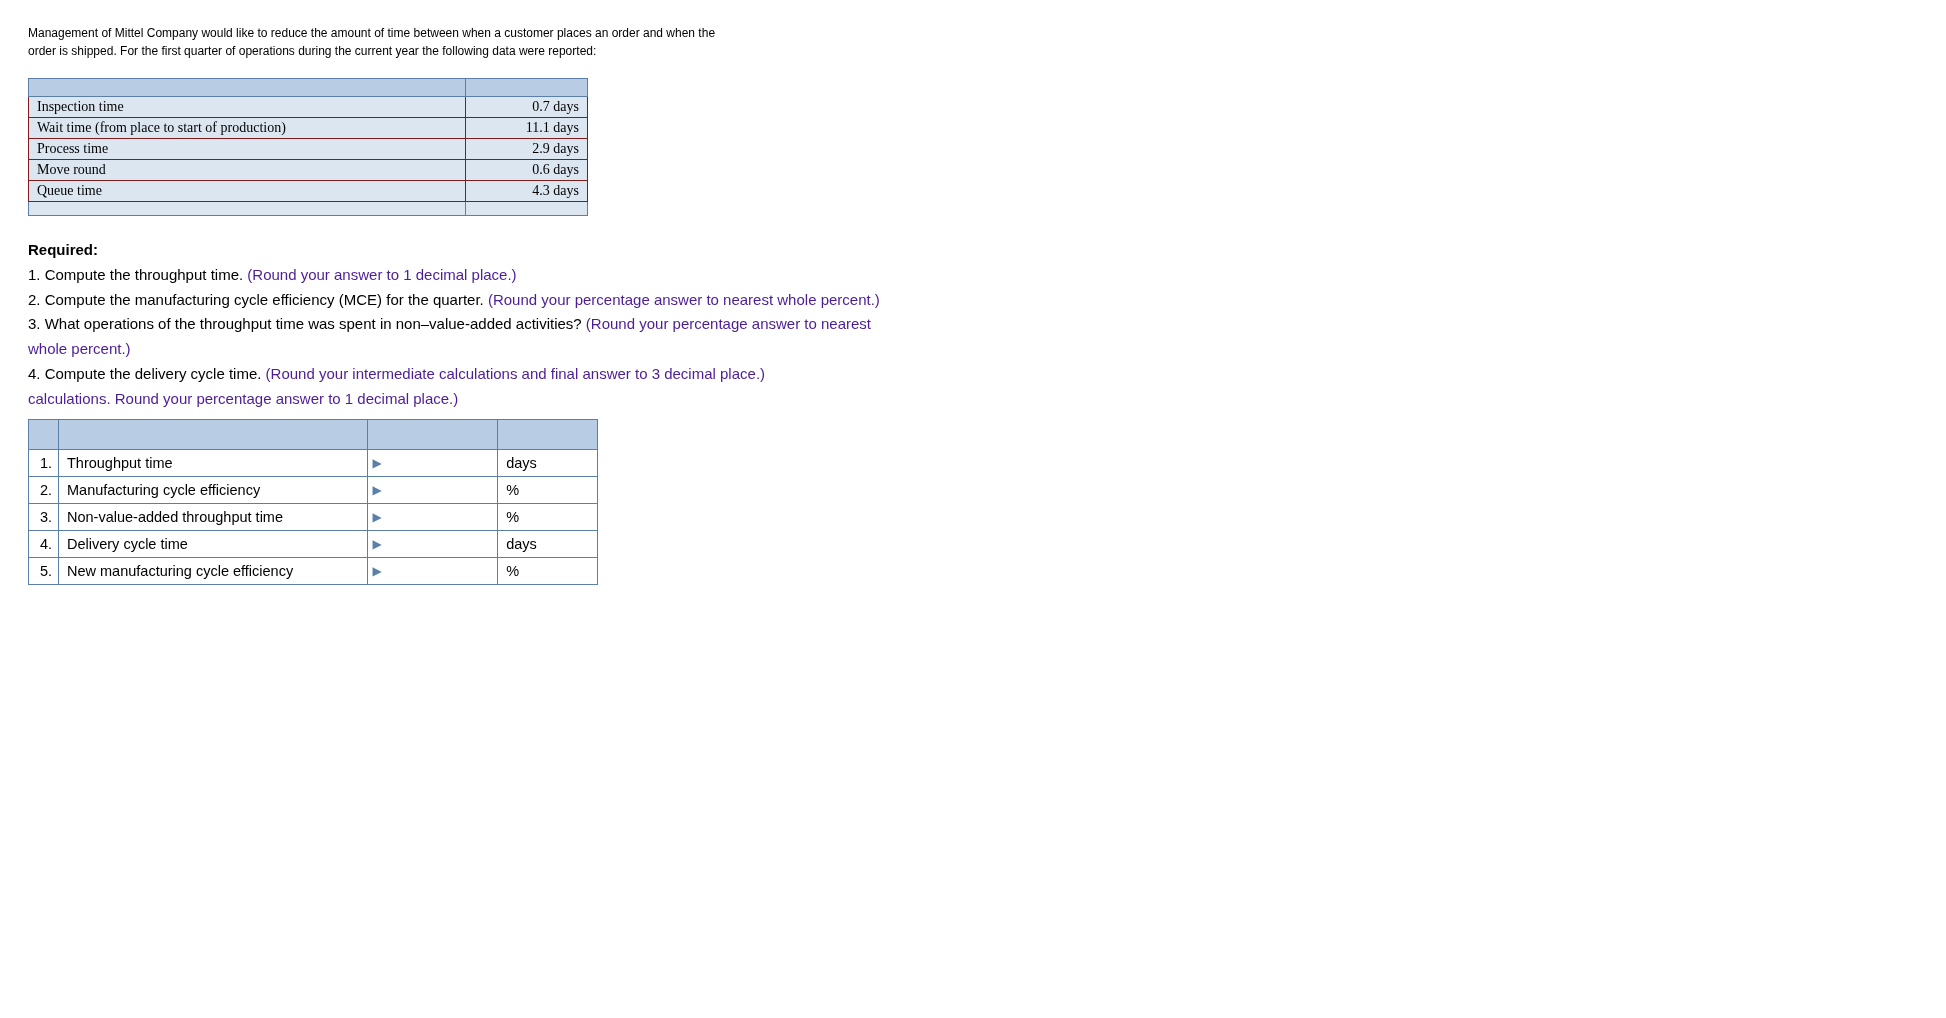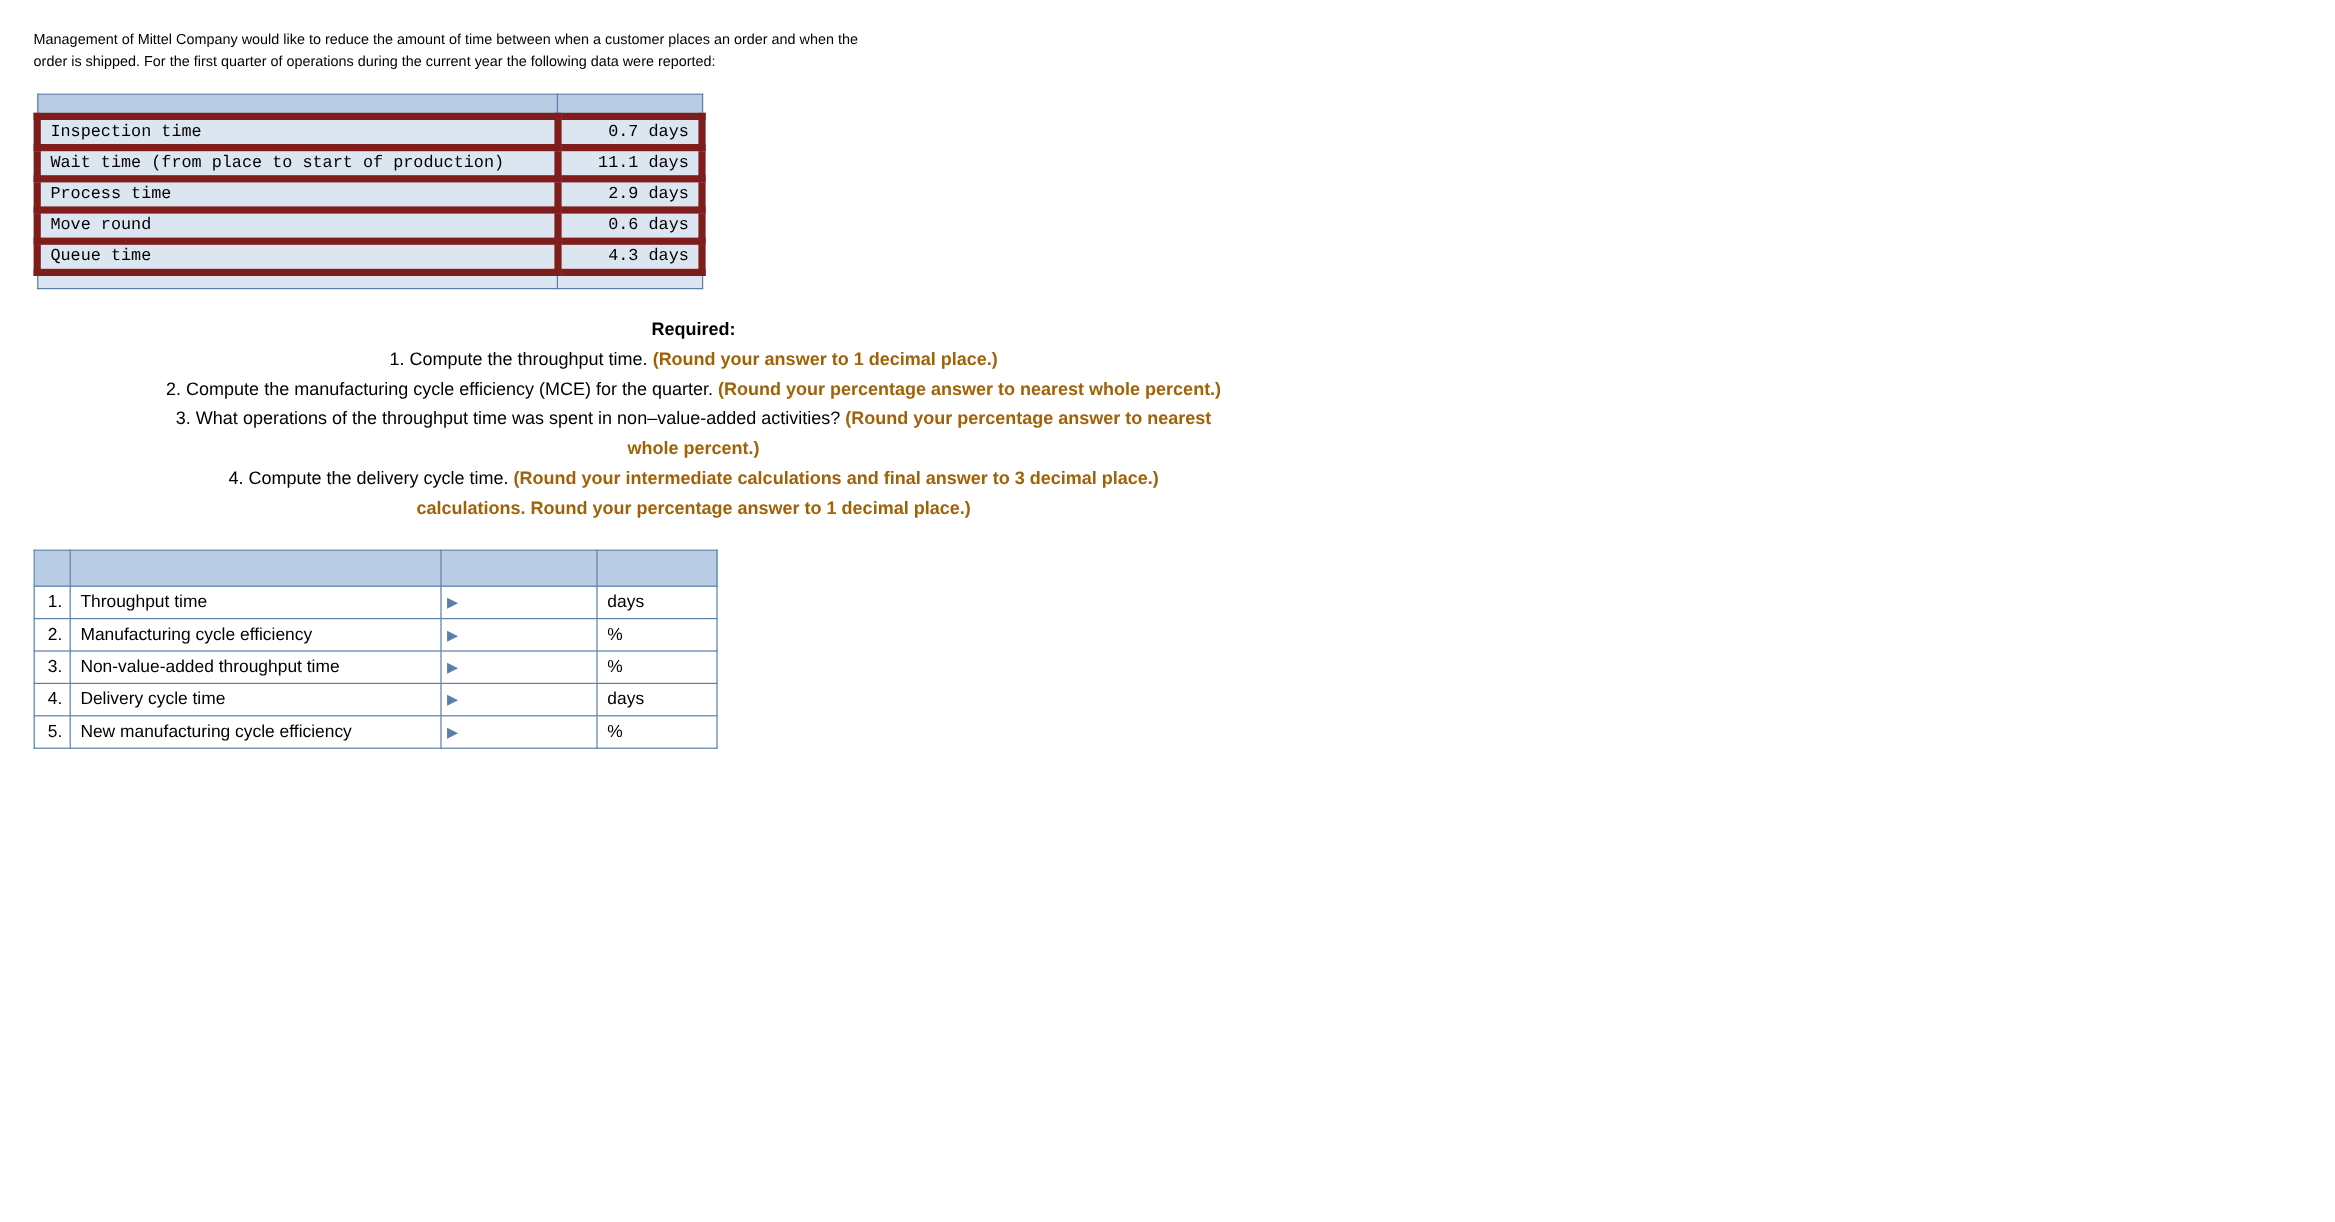--- a/index.html
+++ b/index.html
@@ -38,23 +38,23 @@
     .data-table thead td {
       height: 18px;
       border: 1px solid #5a7fa8;
     }
 
     .data-table tbody tr {
       background-color: #dce6f1;
     }
 
     .data-table tbody td {
-      border: 6px solid #7f1d1d;
+      border: 1px solid #7f1d1d;
       padding: 2px 8px;
-      font-family: Liberation Mono, monospace;
+      font-family: Liberation Serif, serif;
       font-size: 14px;
     }
 
     .data-table tbody td.label-cell {
       width: 360px;
     }
 
     .data-table tbody td.value-cell {
       text-align: right;
       width: 100px;
@@ -64,37 +64,36 @@
     .data-table tfoot tr {
       background-color: #dce6f1;
     }
     .data-table tfoot td {
       border: 1px solid #5a7fa8;
       height: 14px;
     }
 
     
     .required-section {
-      margin-bottom: 22px;
+      margin-bottom: 8px;
       max-width: 1100px;
       line-height: 1.65;
-      text-align: center;
     }
 
     .required-section p {
       font-size: 15px;
     }
 
     .bold {
       font-weight: bold;
     }
 
     .red-bold {
-      color: #a16207;
-      font-weight: bold;
+      color: #4c1d95;
+      font-weight: normal;
     }
 
     
     .answer-table {
       border-collapse: collapse;
       width: 570px;
     }
 
     .answer-table thead tr {
       background-color: #b8cce4;

